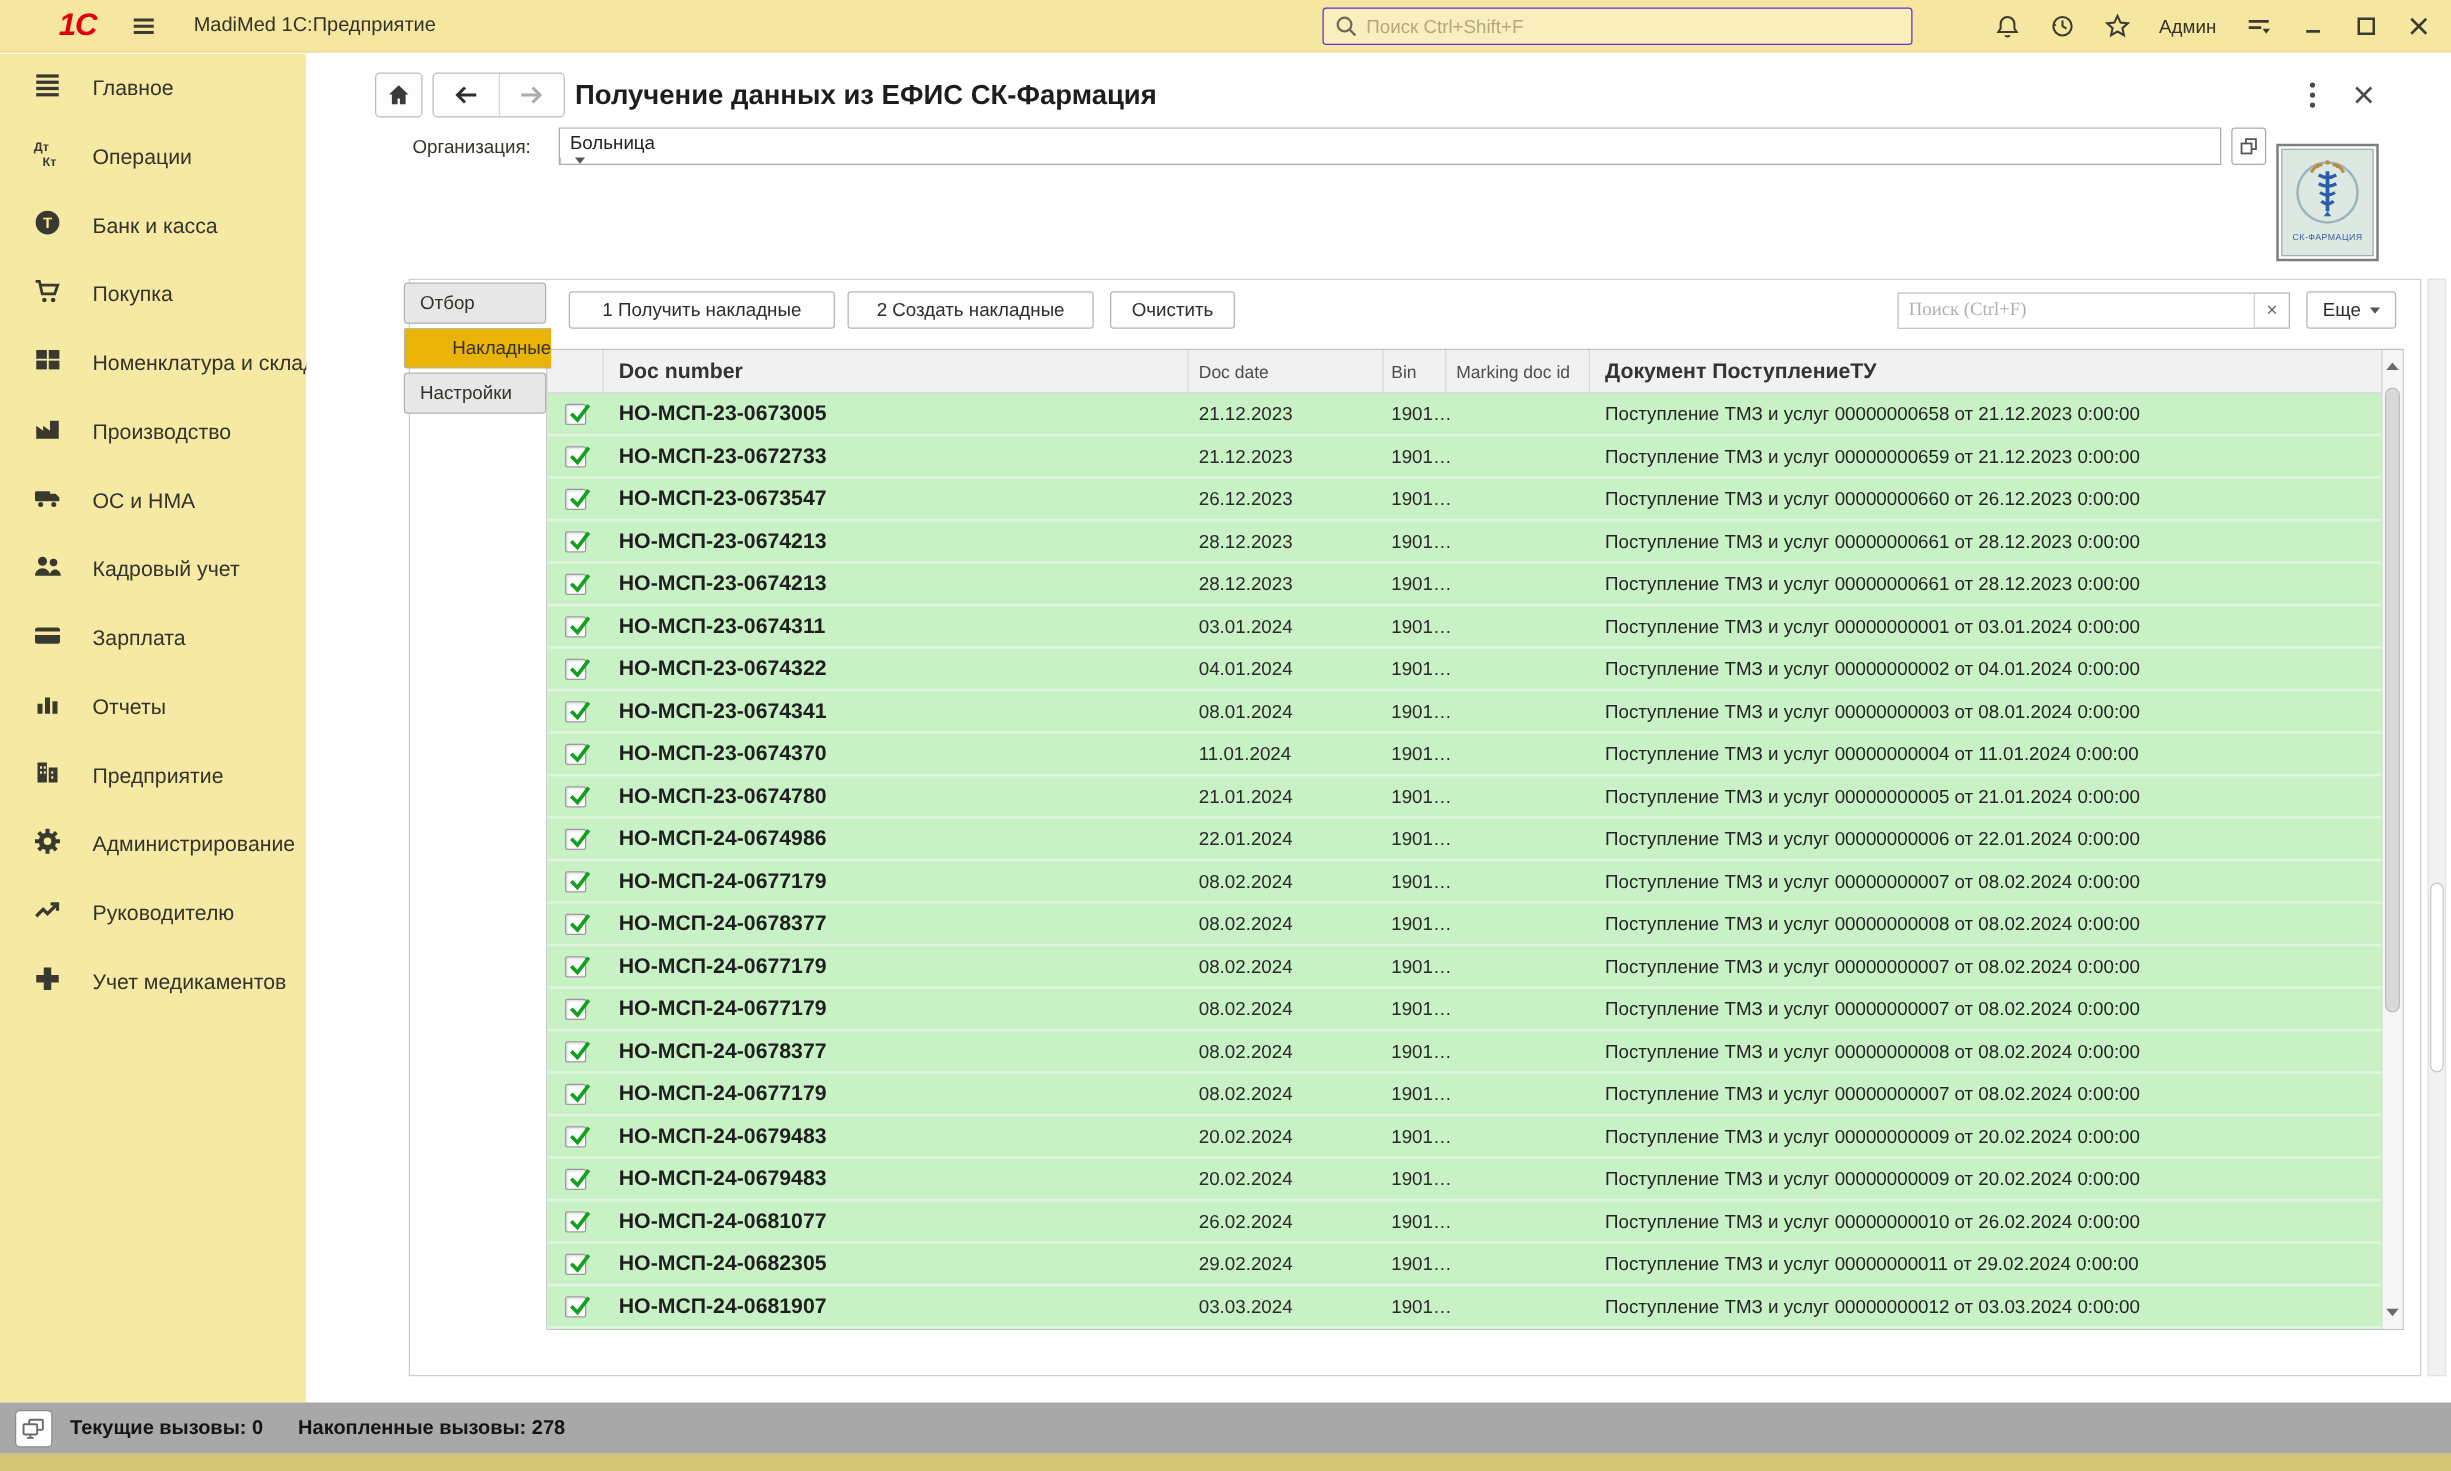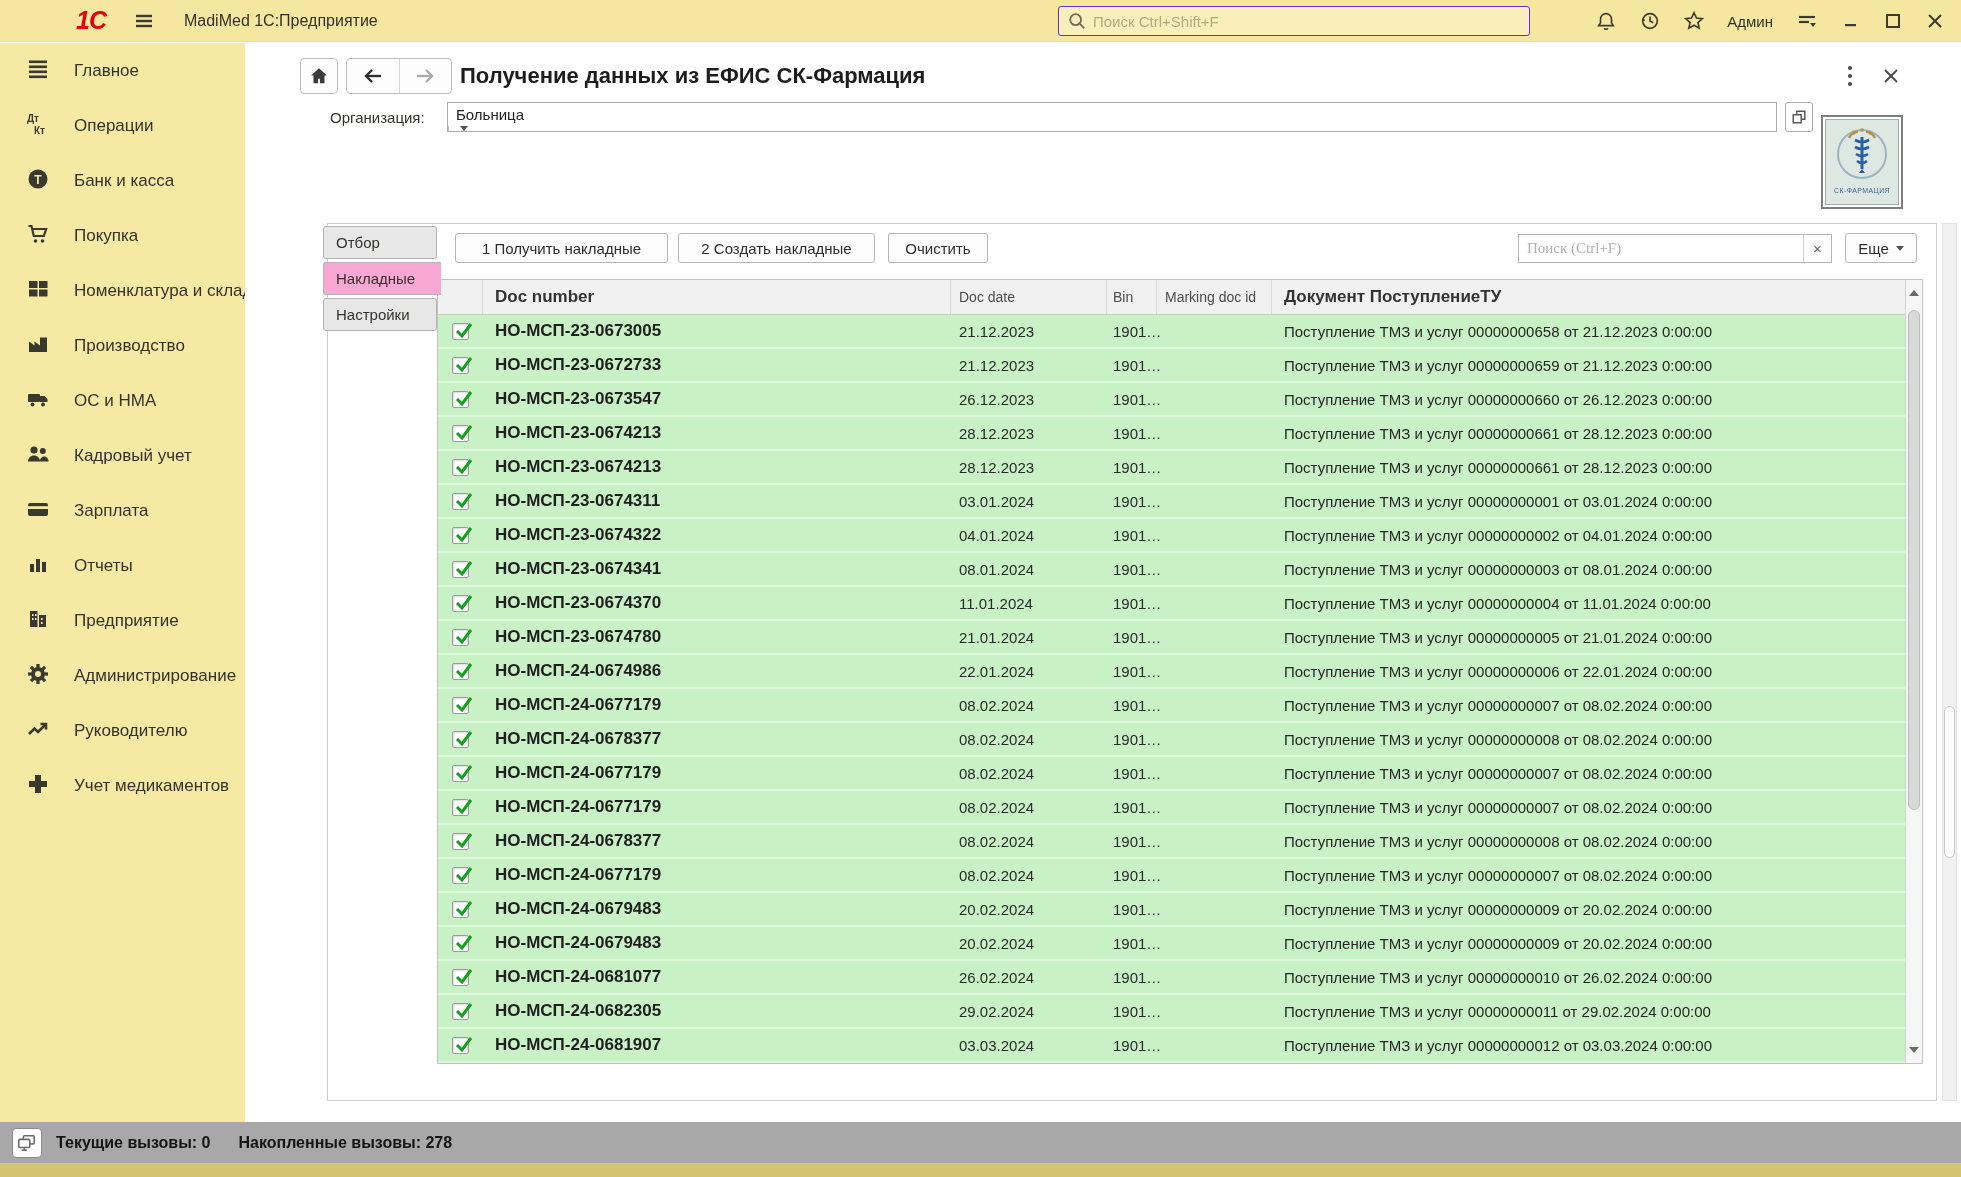--- a/index.html
+++ b/index.html
@@ -2,21 +2,21 @@
 <html><head>
 <meta charset="utf-8">
 <style>
   * { margin:0; padding:0; box-sizing:border-box; }
   html,body { width:1961px; height:1177px; }
   body { font-family:"Liberation Sans",sans-serif; position:relative; background:#fff; overflow:hidden; }
 
   
   .topbar { position:absolute; left:0; top:0; width:1961px; height:42px; background:#f5e79f;
             border-bottom:1px solid #eadd95; display:flex; align-items:center; z-index:10; }
-  .logo-1c { margin-left:76px; font-size:25px; font-weight:bold; font-style:italic;
+  .logo-1c { margin-left:47px; font-size:25px; font-weight:bold; font-style:italic;
              color:#e3000f; letter-spacing:-1px; line-height:1; }
   .tb-burger { margin-left:26px; cursor:pointer; display:flex; }
   .tb-title { margin-left:28px; font-size:16px; color:#33322a; }
   .tb-search { position:absolute; left:1058px; top:6px; width:472px; height:30px;
                background:#f9efbc; border:1px solid #6d28d9; border-radius:3px;
                display:flex; align-items:center; padding:0 8px; }
   .tb-search input { flex:1; border:none; outline:none; background:transparent;
                      font-size:15px; color:#555; font-family:inherit; }
   .tb-search input::placeholder { color:#b4a97e; }
   .tb-icons { position:absolute; right:16px; top:0; height:42px; display:flex; align-items:center; gap:22px; }
@@ -61,21 +61,21 @@
   .brand-badge-in { width:100%; height:100%; border:1px solid #9fb0ac; background:#dde8e3;
                     display:flex; flex-direction:column; align-items:center; }
   .brand-cap { font-size:7px; color:#3c5f9e; letter-spacing:.4px; margin-top:1px; white-space:nowrap; }
 
   
   .panel { position:absolute; left:82px; top:180px; width:1610px; height:878px;
            border:1px solid #cfcfcf; background:#fff; }
   .tab { position:absolute; left:78px; width:114px; height:33px; background:#e7e7e7;
          border:1px solid #b3b3b3; border-radius:3px; display:flex; align-items:center;
          padding-left:12px; font-size:15px; color:#33332b; cursor:pointer; z-index:3; }
-  .tab.active { background:#f9a8d4; width:118px; border-right:none; border-radius:3px 0 0 3px; z-index:4; }
+  .tab.active { background:#eab308; width:118px; border-right:none; border-radius:3px 0 0 3px; z-index:4;justify-content:flex-end; }
   .tab-otbor { top:183px; } .tab-nakl { top:219px; } .tab-nastr { top:255px; }
 
   .tbtn { position:absolute; top:190px; height:30px; background:#fdfdfd; border:1px solid #b5b5b5;
           border-radius:3px; font-size:15px; color:#2d2d2d; display:flex; align-items:center;
           justify-content:center; cursor:pointer; font-family:inherit; }
   .btn-get { left:210px; width:213px; } .btn-create { left:433px; width:197px; }
   .btn-clear { left:643px; width:100px; }
   .tbl-search { position:absolute; left:1273px; top:191px; width:314px; height:29px;
                 border:1px solid #b5b5b5; display:flex; background:#fff; }
   .tbl-search input { flex:1; border:none; outline:none; font-size:15px; padding:0 8px;

